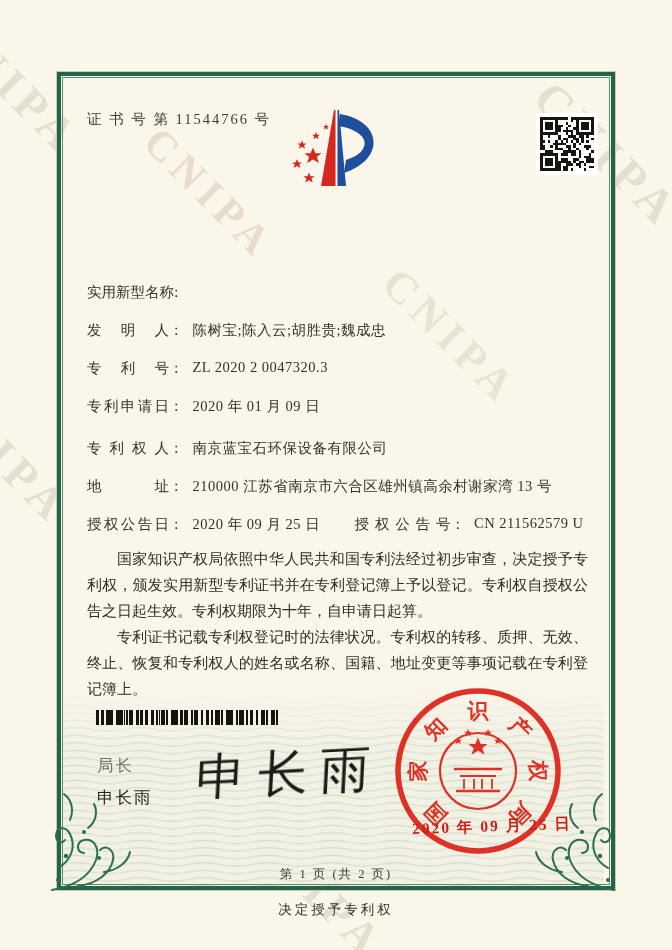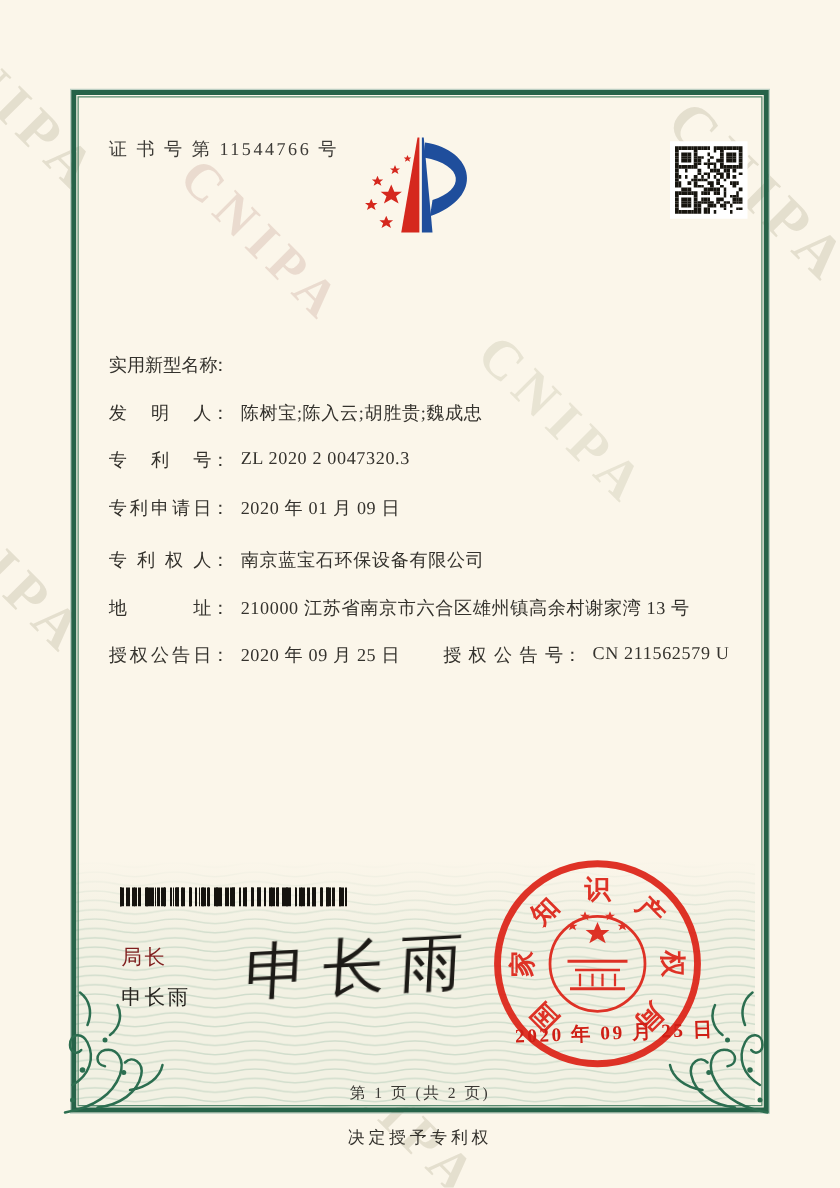--- a/index.html
+++ b/index.html
@@ -60,21 +60,21 @@
   .body-text p{margin:0;text-indent:2em;}
 
   
   .barcode{position:absolute;left:96px;top:710px;width:182px;height:15px;z-index:2;
     background:
       repeating-linear-gradient(90deg,#15130e 0 2px,rgba(0,0,0,0) 2px 5px),
       repeating-linear-gradient(90deg,#15130e 0 3px,rgba(0,0,0,0) 3px 11px),
       repeating-linear-gradient(90deg,#15130e 0 1px,rgba(0,0,0,0) 1px 7px);}
 
   
-  .signer-title{position:absolute;left:97px;top:755px;font-size:16.5px;color:#7f1d1d;z-index:2;letter-spacing:2px;}
+  .signer-title{position:absolute;left:97px;top:755px;font-size:16.5px;color:#737373;z-index:2;letter-spacing:2px;}
   .signer-name{position:absolute;left:97px;top:787px;font-size:16.5px;color:#26241f;z-index:2;letter-spacing:2px;}
   .autograph{position:absolute;left:196px;top:740px;width:200px;z-index:2;
              font-size:50px;color:#1d1b17;letter-spacing:12px;white-space:nowrap;
              transform:rotate(-3deg) skewX(-6deg);filter:blur(.3px);}
 
   
   .seal{position:absolute;left:390px;top:683px;width:176px;height:176px;z-index:3;opacity:.93;}
   .seal-date{position:absolute;left:412px;top:816px;width:176px;z-index:3;
              font-size:15.5px;font-weight:bold;color:#cf1f15;letter-spacing:2px;
              transform:rotate(-2deg);white-space:nowrap;}
@@ -437,20 +437,24 @@
     <div class="frow r7">
       <span class="f-label">授权公告日</span>
         <span class="f-colon">：</span>
         <span class="f-value first">2020 年 09 月 25 日</span>
         <span class="g-label">授权公告号</span>
         <span class="f-colon">：</span>
         <span class="f-value">CN 211562579 U</span>
     </div>
   </div>
 
+  <div class="body-text">
+    <p>国家知识产权局依照中华人民共和国专利法经过初步审查，决定授予专利权，颁发实用新型专利证书并在专利登记簿上予以登记。专利权自授权公告之日起生效。专利权期限为十年，自申请日起算。</p>
+    <p>专利证书记载专利权登记时的法律状况。专利权的转移、质押、无效、终止、恢复和专利权人的姓名或名称、国籍、地址变更等事项记载在专利登记簿上。</p>
+  </div>
 
   <div class="barcode"></div>
 
   <div class="signer-title">局长</div>
   <div class="signer-name">申长雨</div>
   <div class="autograph">申长雨</div>
 
   <svg class="seal" viewBox="0 0 176 176">
     <circle cx="88" cy="88" r="80" fill="none" stroke="#dd2418" stroke-width="5.5"></circle>
 

